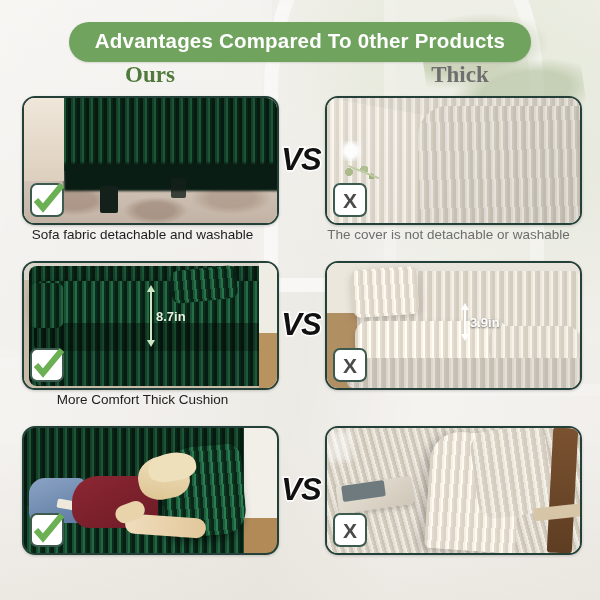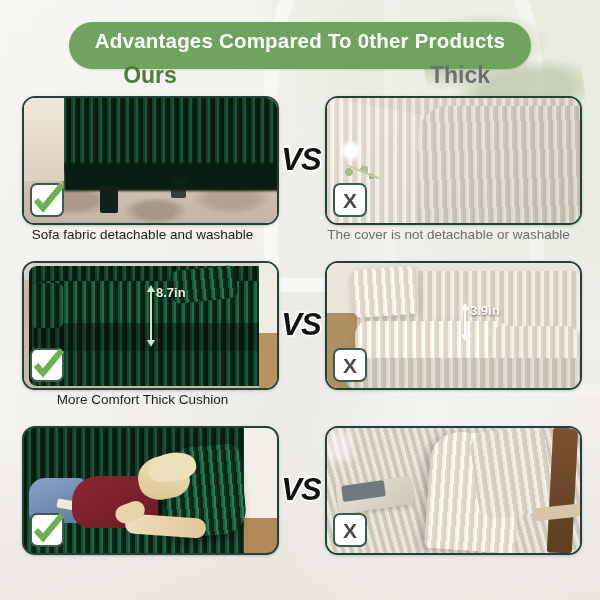--- a/index.html
+++ b/index.html
@@ -37,25 +37,25 @@
   #bg .floor{position:absolute;left:0;right:0;bottom:0;height:26%;
     background:linear-gradient(180deg,rgba(232,229,221,.2),rgba(214,208,196,.55));}
   #bg .veil{position:absolute;inset:0;background:rgba(246,245,241,.45);}
 
   
   #page{position:absolute;inset:0;z-index:2;}
 
   .banner-wrap{position:absolute;left:0;right:0;top:22px;display:flex;justify-content:center;}
   .banner{
     background:#6fa35e;color:#fff;border-radius:999px;
-    padding:7px 26px 16px;font-size:20.5px;font-weight:bold;letter-spacing:.2px;
+    padding:7px 26px 9px;font-size:20.5px;font-weight:bold;letter-spacing:.2px;
     white-space:nowrap;box-shadow:0 1px 2px rgba(0,0,0,.12);
   }
 
-  .colheads{position:absolute;top:62px;left:0;right:0;height:34px;}
+  .colheads{position:absolute;top:62px;left:0;right:0;height:34px;font-family:Liberation Serif, serif;}
   .colhead{position:absolute;top:0;font-size:23px;font-weight:bold;text-align:center;}
   .colhead.ours{left:60px;width:180px;color:#4f7a3c;}
   .colhead.others{left:370px;width:180px;color:#6f6f6f;}
 
   .row{position:absolute;left:0;right:0;height:165px;}
   .row.r1{top:96px;}
   .row.r2{top:261px;}
   .row.r3{top:426px;}
 
   .card{
@@ -87,21 +87,21 @@
     display:flex;align-items:center;justify-content:center;
   }
   .vs span{
     font-size:31px;font-weight:bold;font-style:italic;color:#111;
     letter-spacing:-1px;line-height:1;
     -webkit-text-stroke:3px #fff;paint-order:stroke fill;
     text-shadow:0 0 2px rgba(255,255,255,.9);
   }
 
   
-  .measure{position:absolute;z-index:4;display:flex;align-items:flex-start;}
+  .measure{position:absolute;z-index:4;display:flex;align-items:center;}
   .arrowline{position:relative;width:2px;height:100%;}
   .arrowline .bar{position:absolute;left:0;top:4px;bottom:4px;width:2px;}
   .arrowline .ah{position:absolute;left:-3px;width:0;height:0;border-left:4px solid transparent;border-right:4px solid transparent;}
   .arrowline .ah.up{top:0;}
   .arrowline .ah.dn{bottom:0;}
   .mlabel{font-size:13px;font-weight:bold;margin-left:4px;white-space:nowrap;}
   .m-left{left:126px;top:22px;height:62px;}
   .m-left .bar{background:#cfe6c4;}
   .m-left .ah.up{border-bottom:7px solid #cfe6c4;}
   .m-left .ah.dn{border-top:7px solid #cfe6c4;}

